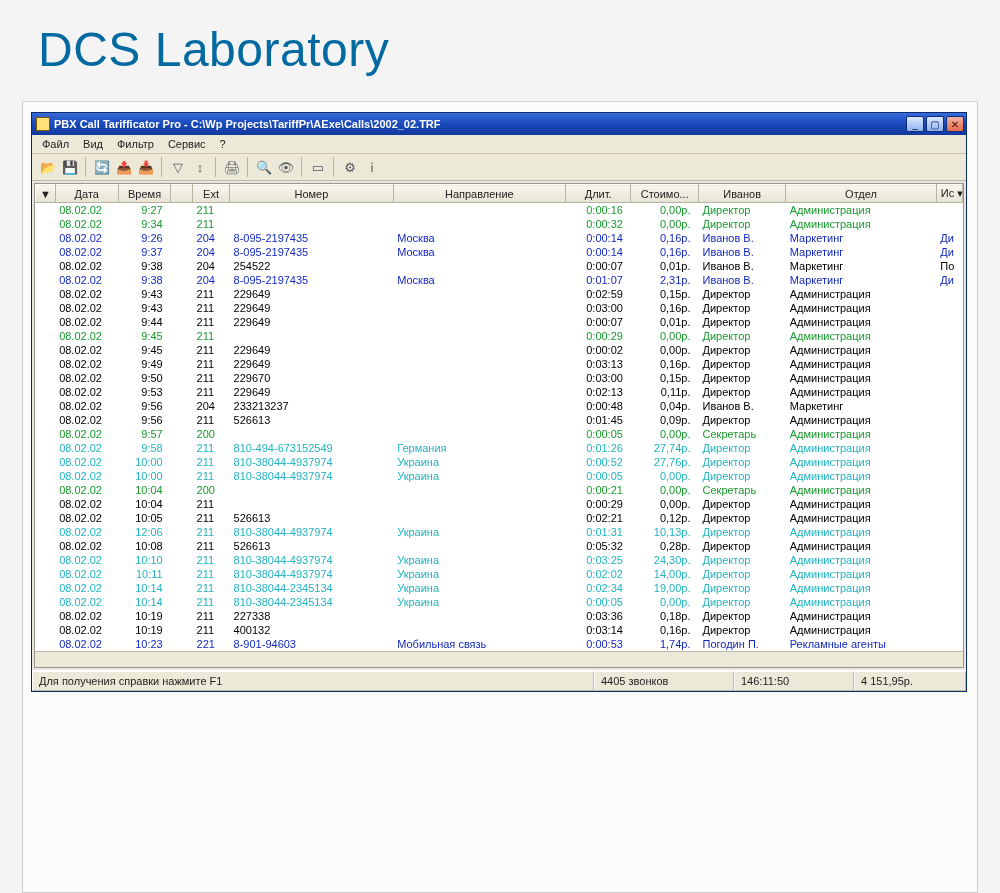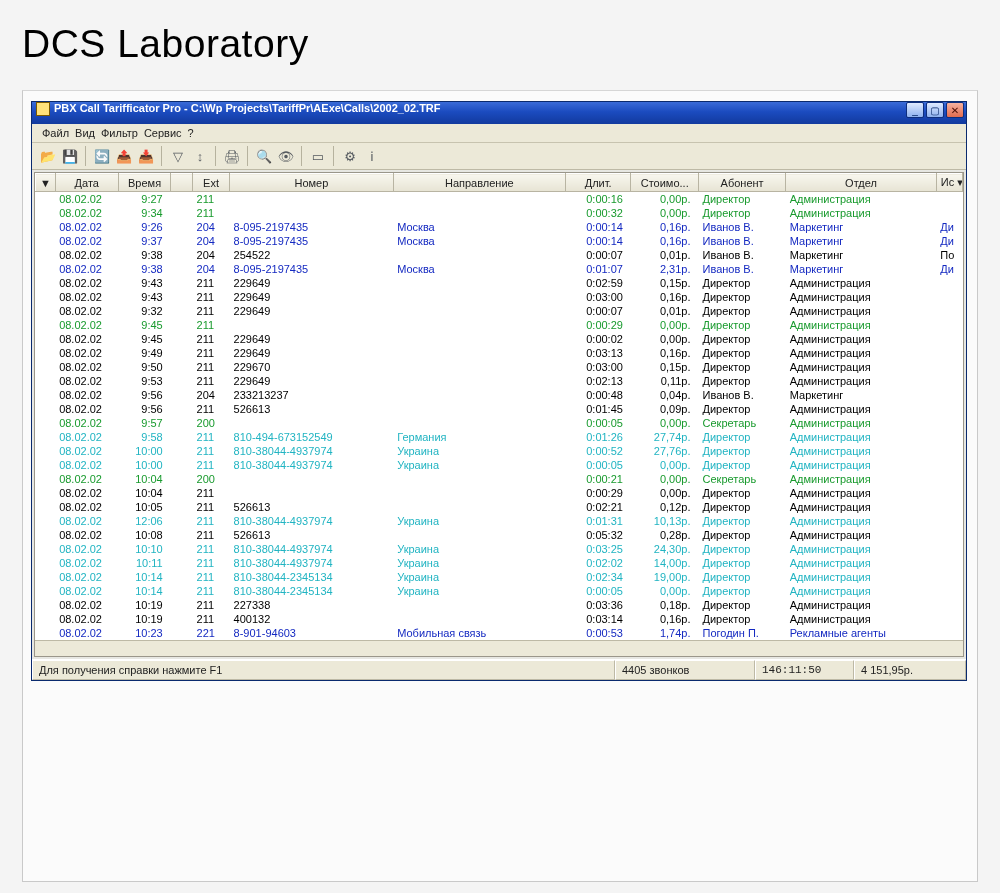--- a/index.html
+++ b/index.html
@@ -8,43 +8,43 @@
     font-family: "Segoe UI", Tahoma, Arial, sans-serif;
     background: #f4f4f4;
     color: #555a5f;
     width: 1000px;
   }
   .page {
     padding: 12px 22px 40px 22px;
   }
   h1.page-title {
     font-weight: 300;
-    font-size: 39px;
-    margin: 10px 0 24px 0;
-    color: #000000;
+    font-size: 48px;
+    margin: 10px 0 24px 16px;
+    color: #0369a1;
     letter-spacing: 0.5px;
   }
   .screenshot-frame {
     border: 1px solid #c9c9c9;
     border-top-color: #d6d6d6;
     padding: 10px 8px 200px 8px;
     background: #fbfbfb;
   }
 
   
   .win {
     width: 936px;
     border: 1px solid #0a2a6e;
     background: #e7e7e2;
     font-family: Tahoma, Arial, sans-serif;
     font-size: 11px;
   }
   .titlebar {
     display: flex;
-    align-items: flex-start;
+    align-items: center;
     height: 22px;
     background: linear-gradient(#3a6bd8, #1b4bbf 45%, #123a9e);
     color: #fff;
     padding: 0 2px 0 4px;
   }
   .tb-icon {
     width: 14px; height: 14px;
     background: #ffe27a;
     border: 1px solid #7b5a00;
     margin-right: 4px;
@@ -61,21 +61,21 @@
     width: 18px; height: 16px;
     background: linear-gradient(#dfeaff, #8eb1ef);
     border: 1px solid #0e2e7d;
     border-radius: 2px;
     display: flex; align-items: center; justify-content: center;
     font-size: 10px; color: #002060;
   }
   .tb-btn.close { background: linear-gradient(#f5b1a0, #e36b4e); color:#4a0a00;}
   .menubar {
     display: flex;
-    gap: 6px;
+    gap: 14px;
     padding: 3px 10px;
     background: #ece9d8;
     border-bottom: 1px solid #c7c3af;
     font-size: 11px;
     color: #222;
   }
   .toolbar {
     display: flex;
     align-items: center;
     gap: 2px;
@@ -157,21 +157,21 @@
     border: 1px solid #bdb9a5;
     border-top-color: #fff;
     border-left-color: #fff;
     padding: 8px 6px;
     height: 20px;
     display: flex; align-items: center;
     white-space: nowrap;
   }
   .sb0 { flex: 1; }
   .sb1 { width: 140px; }
-  .sb2 { width: 99px; font-family: Liberation Mono, monospace; }
+  .sb2 { width: 120px; }
   .sb3 { width: 112px; }
 </style>
 </head>
 <body>
 
 <div class="page">
   <h1 class="page-title">DCS Laboratory</h1>
 
   <div class="screenshot-frame">
 
@@ -237,21 +237,21 @@
             <tr id="header-row">
                 <th class="marker">▼</th>
                 <th>Дата</th>
                 <th>Время</th>
                 <th class="marker"></th>
                 <th>Ext</th>
                 <th>Номер</th>
                 <th>Направление</th>
                 <th>Длит.</th>
                 <th>Стоимо...</th>
-                <th>Абонент</th>
+                <th>Иванов</th>
                 <th>Отдел</th>
                 <th>Ис ▾</th>
               </tr>
           </thead>
           <tbody id="grid-body">
               <tr class="c-green">
                 <td></td>
                 <td>08.02.02</td>
                 <td class="num">9:27</td>
                 <td></td>
@@ -358,21 +358,21 @@
                 <td></td>
                 <td class="num">0:03:00</td>
                 <td class="num">0,16р.</td>
                 <td>Директор</td>
                 <td>Администрация</td>
                 <td></td>
               </tr>
               <tr class="c-black">
                 <td></td>
                 <td>08.02.02</td>
-                <td class="num">9:32</td>
+                <td class="num">9:44</td>
                 <td></td>
                 <td>211</td>
                 <td>229649</td>
                 <td></td>
                 <td class="num">0:00:07</td>
                 <td class="num">0,01р.</td>
                 <td>Директор</td>
                 <td>Администрация</td>
                 <td></td>
               </tr>

